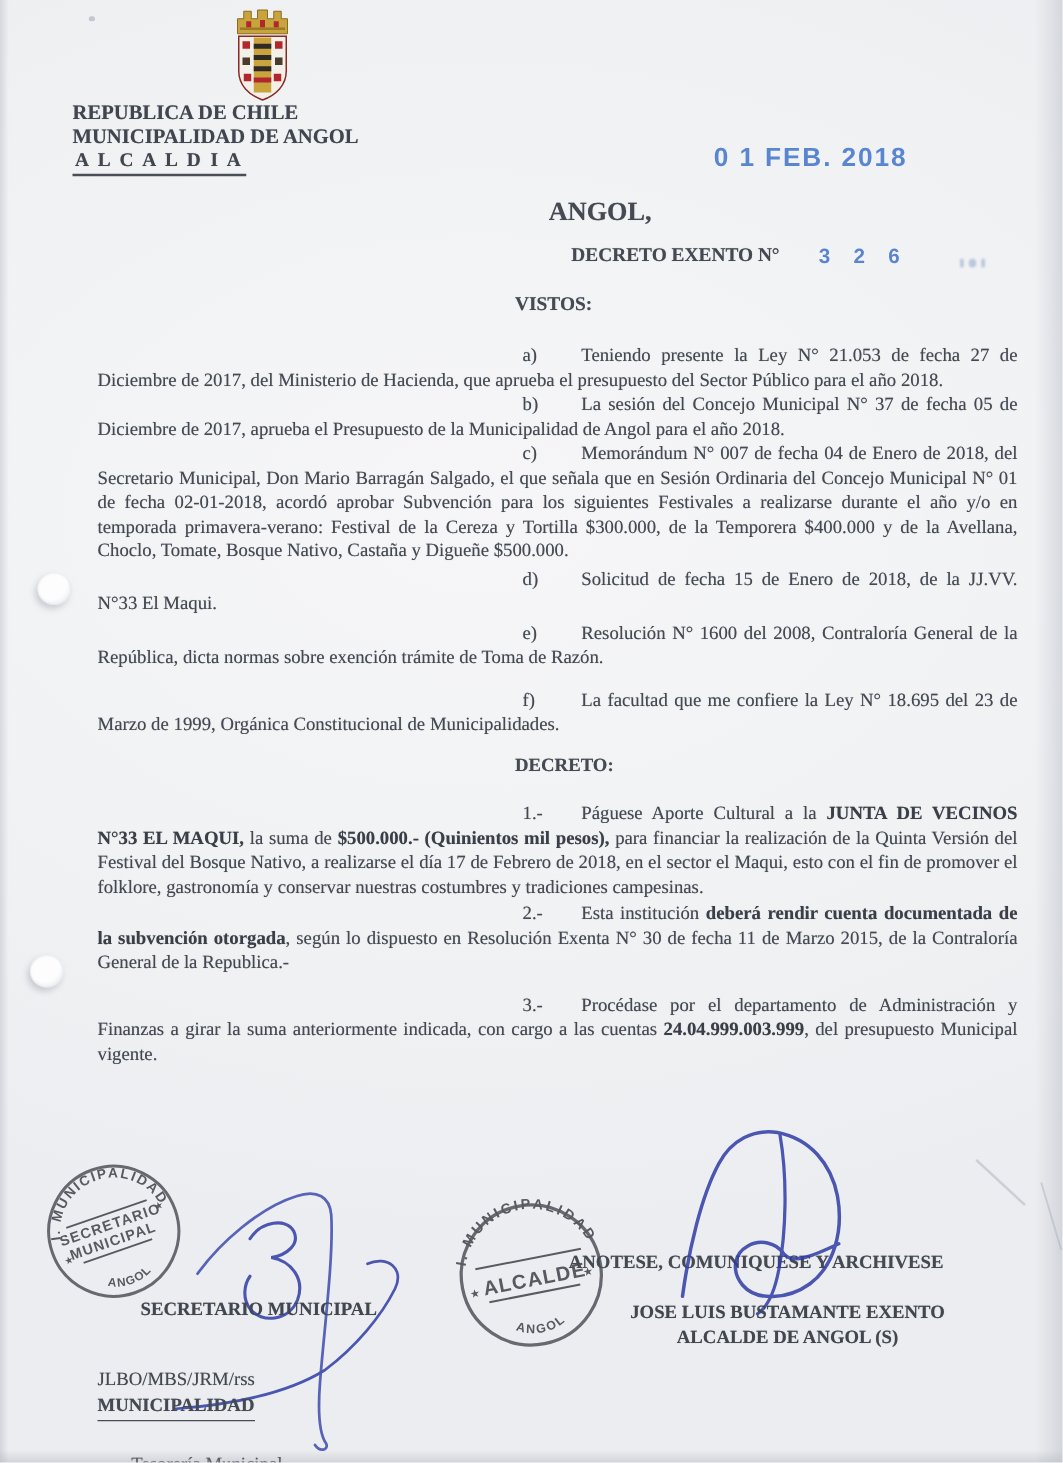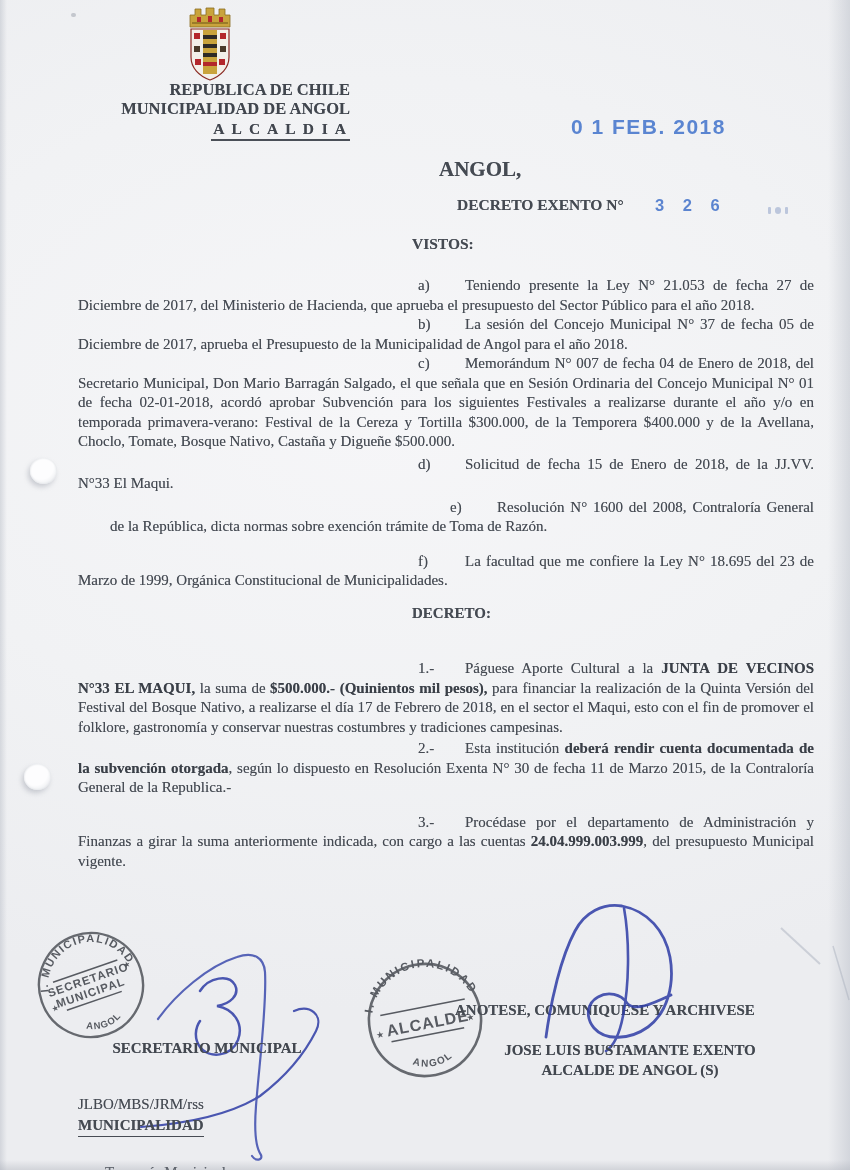--- a/index.html
+++ b/index.html
@@ -13,21 +13,21 @@
   .page::before{content:"";position:absolute;left:0;top:0;width:7px;height:100%;
     background:linear-gradient(to right, rgba(180,185,195,.45), rgba(180,185,195,0));}
   .page::after{content:"";position:absolute;right:0;top:0;width:22px;height:100%;
     background:linear-gradient(to left, rgba(170,176,188,.38), rgba(170,176,188,0));}
   .edge-bottom{position:absolute;left:0;bottom:0;width:100%;height:10px;
     background:linear-gradient(to top, rgba(160,165,175,.35), rgba(160,165,175,0));}
   .scantext{text-shadow:0 0 .6px rgba(70,76,88,.55);}
 
   
   .crest{position:absolute;left:174px;top:4px;width:72px;height:80px;}
-  .hdr{position:absolute;left:58px;top:80px;width:292px;text-align:right;}
+  .hdr{position:absolute;left:58px;top:80px;width:292px;text-align:left;}
   .hdr .h1{font-weight:700;font-size:16.5px;line-height:19px;color:#41464e;}
   .hdr .h3{font-weight:700;font-size:15.5px;letter-spacing:2px;display:inline-block;
     border-bottom:2px solid #4a4f57;padding:0 2px 1px 2px;margin-top:2px;color:#41464e;}
 
   .datestamp{position:absolute;left:571px;top:115px;
     font-family:"Liberation Sans","DejaVu Sans",sans-serif;
     font-weight:700;font-size:21px;letter-spacing:1.5px;color:#4e7ccf;
     opacity:.92;filter:blur(.2px);}
   .cityline{position:absolute;left:439px;top:157px;font-weight:700;font-size:21px;}
   .decline{position:absolute;left:427px;top:196px;font-weight:700;font-size:15.5px;margin-left:30px;}
@@ -39,22 +39,22 @@
   .faintmark i:nth-child(1){left:2px;}.faintmark i:nth-child(2){left:9px;width:6px;border-radius:3px;}
   .faintmark i:nth-child(3){left:19px;}
   .vistos{position:absolute;left:412px;top:235px;font-weight:700;font-size:15.5px;}
 
   
   .content{position:absolute;left:78px;top:276px;width:736px;font-size:15px;line-height:19.5px;}
   .para{margin:0;text-align:justify;text-indent:340px;}
   .plabel{display:inline-block;width:47px;text-indent:0;}
   .seg-b{font-weight:700;color:#3a3f47;}
   .hline{margin:0;font-weight:700;text-indent:0;padding-left:334px;}
-  .mt2{margin-top:2px;}.mt3{margin-top:3px;}.mt4{margin-top:4px;margin-left:32px;}
-  .mt13{margin-top:13px;}.mt15{margin-top:15px;}.mt19{margin-top:36px;}
+  .mt2{margin-top:2px;}.mt3{margin-top:3px;}.mt4{margin-top:4px;}
+  .mt13{margin-top:13px;}.mt15{margin-top:15px;}.mt19{margin-top:19px;}
 
   .closing{position:absolute;left:455px;top:1002px;font-weight:700;font-size:15px;}
 
   
   .stamp{position:absolute;opacity:.9;}
   .stamp-left{left:28px;top:922px;transform:rotate(-19deg);}
   .stamp-right{left:358px;top:953px;transform:rotate(-11deg);}
   .sig-overlay{position:absolute;left:0;top:0;width:850px;height:1170px;pointer-events:none;}
 
   .nameblock{position:absolute;text-align:center;font-weight:700;font-size:15px;line-height:20px;color:#42474f;}

